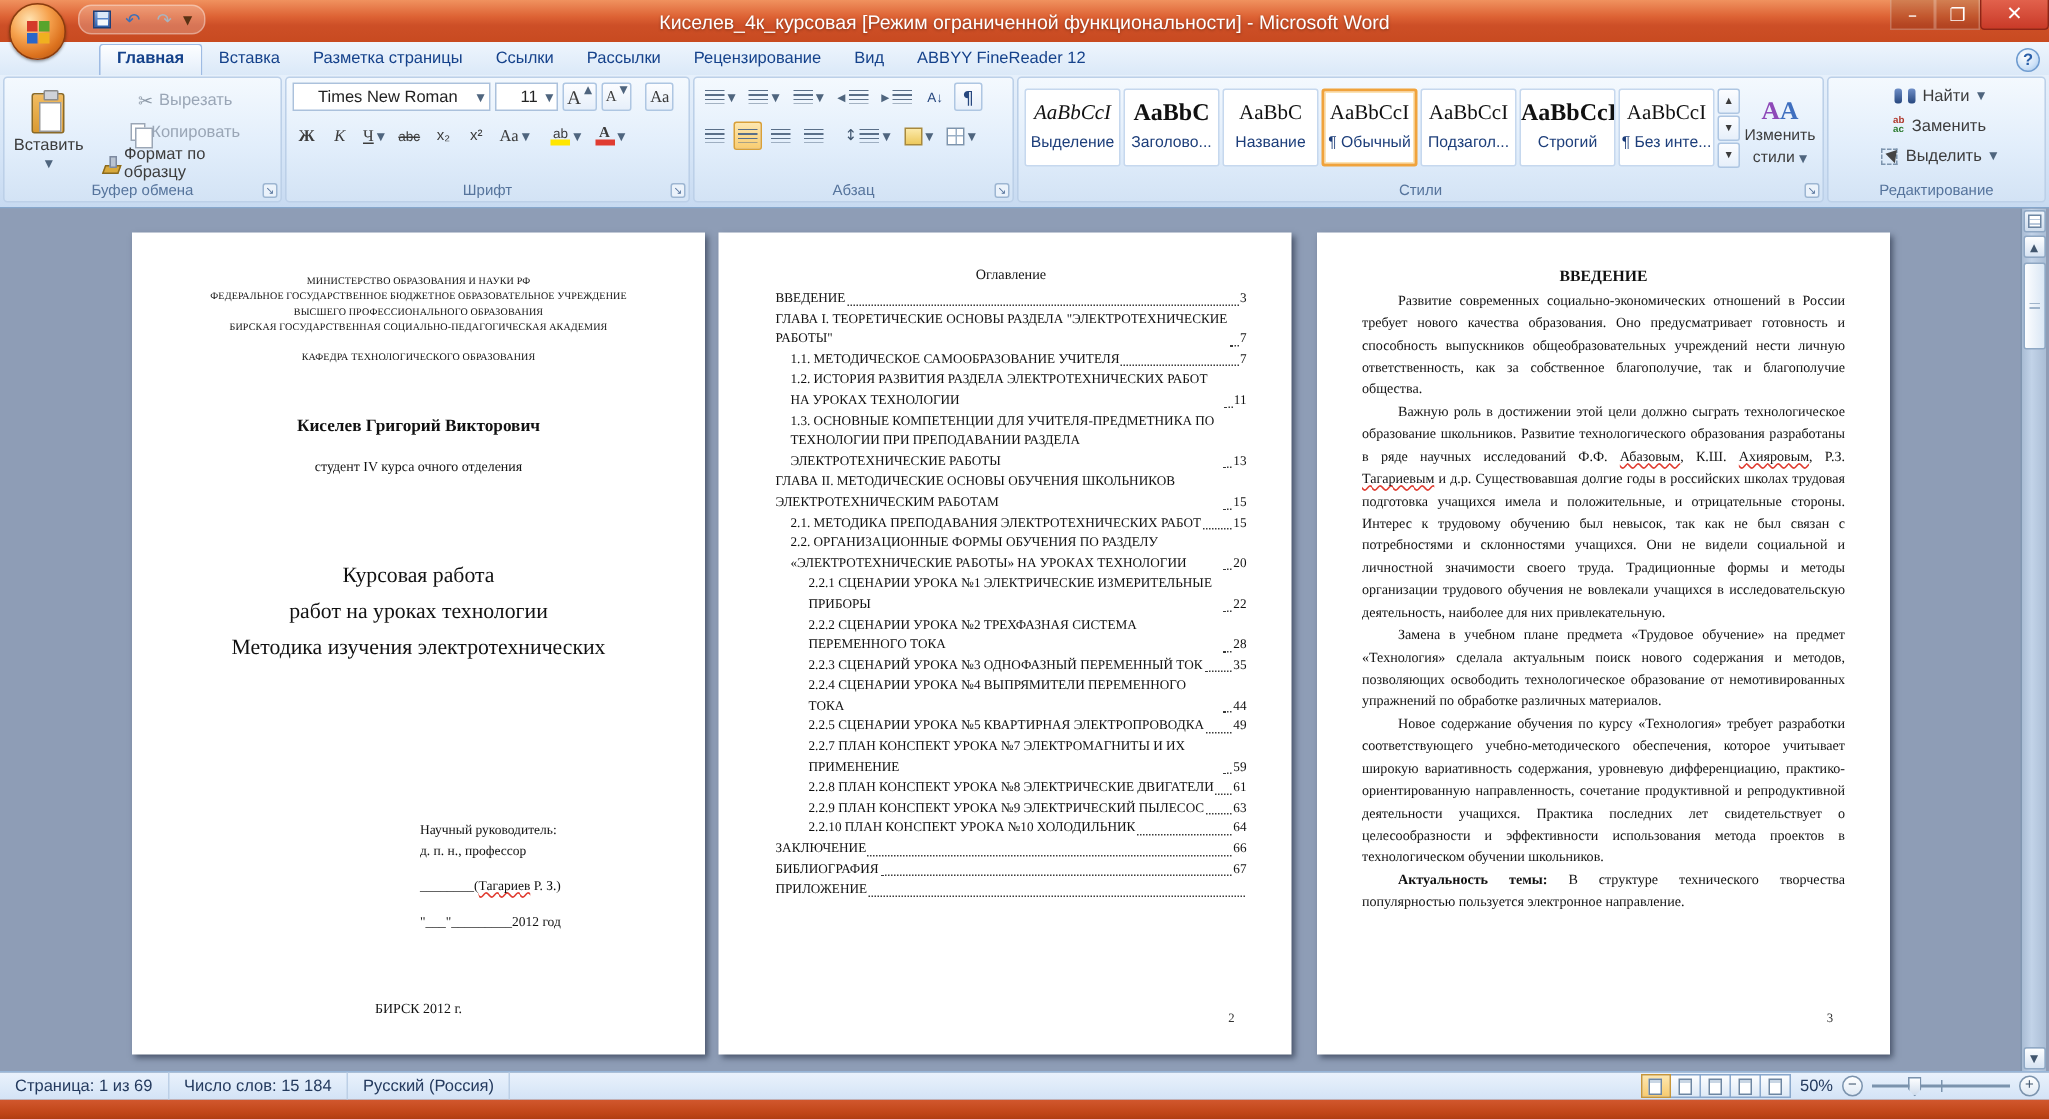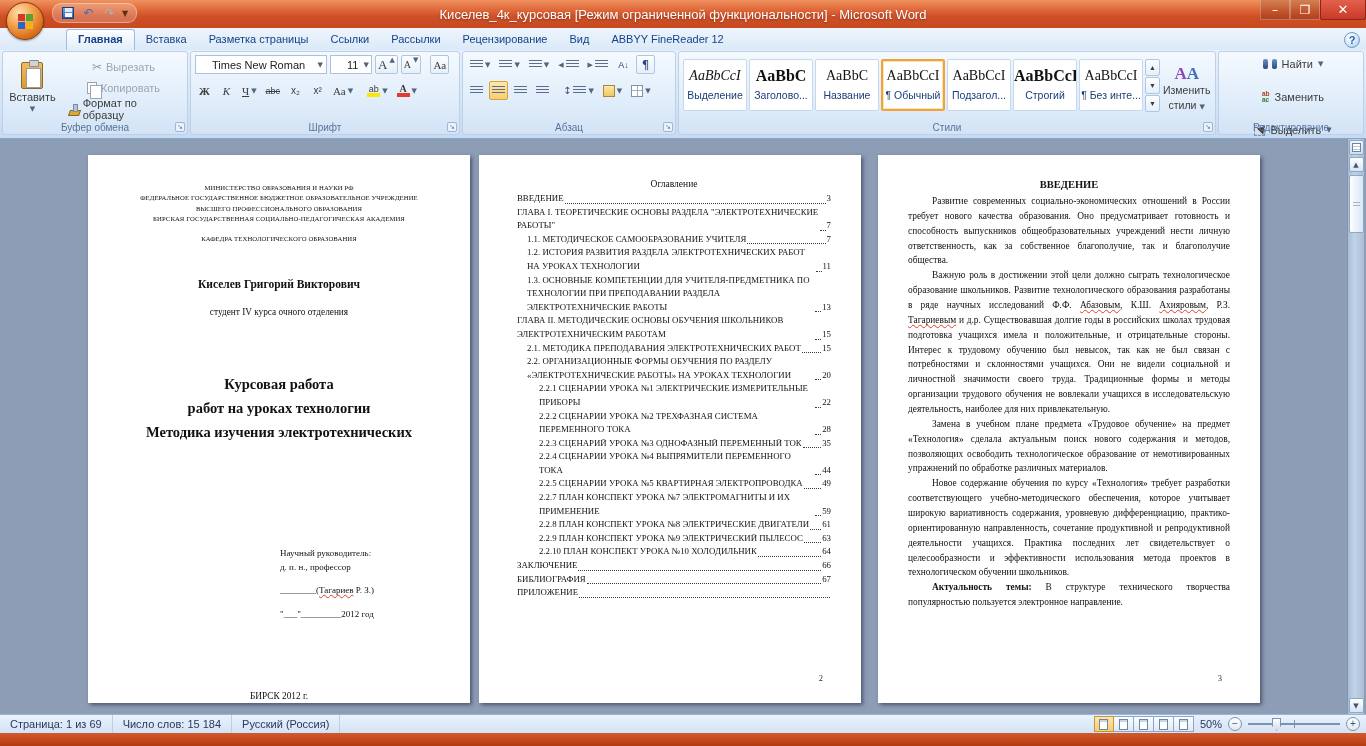--- a/index.html
+++ b/index.html
@@ -89,21 +89,21 @@
   .style-card.i .sample { font-style:italic; }
   .style-card .sname { font-size:10.5px; color:#1d3e7a; margin-top:2px; white-space:nowrap; overflow:hidden; }
   .style-card.selected { border:2px solid #f0a33c; box-shadow:0 0 0 1px #fbe3b3 inset; padding-top:4px; }
   .scrollcol { display:flex; flex-direction:column; gap:1px; margin:4px 2px 0; }
   .scrollcol .btn { width:15px; height:17px; font-size:7px; }
   .chgstyles { width:58px; height:66px; display:flex; flex-direction:column; align-items:center; justify-content:center; text-align:center; font-size:10.5px; color:#3c3c3c; line-height:1.15; }
   .i-AA { font-family:"Liberation Serif",serif; font-weight:bold; font-size:17px; line-height:17px; }
   .i-AA .a1 { color:#8e49b8; } .i-AA .a2 { color:#3f6fbf; }
 
   
-  .g-edit { width:146px; display:flex; flex-direction:column; gap:19px; padding-top:5px; }
+  .g-edit { width:146px; display:flex; flex-direction:column; gap:6px; padding-top:5px; }
   .erow { display:flex; align-items:center; gap:5px; font-size:11px; color:#3c3c3c; padding-left:4px; }
   .i-binoc { width:14px; height:10px; position:relative; }
   .i-binoc::before,.i-binoc::after { content:""; position:absolute; top:0; width:5px; height:10px; background:linear-gradient(#6f8fc8,#27477e); border-radius:2px; }
   .i-binoc::before { left:0; } .i-binoc::after { right:0; }
   .i-replace { font-size:6.5px; line-height:6px; font-weight:bold; }
   .i-replace .r1 { color:#b03a2e; } .i-replace .r2 { color:#2e7d32; }
   .i-select { width:11px; height:11px; border:1px dashed #7d94ad; position:relative; }
   .i-select::after { content:""; position:absolute; left:3px; top:1px; width:0; height:0; border-left:4px solid transparent; border-right:4px solid transparent; border-top:8px solid #444; transform:rotate(-18deg); }
 
   
@@ -112,25 +112,25 @@
   .page1 { left:88px; }
   .page2 { left:479px; }
   .page3 { left:878px; }
   .pagenum { position:absolute; right:38px; bottom:20px; font-size:8.5px; color:#333; }
 
   
   .p1-header { margin-top:28px; font-size:6.7px; line-height:1.55; text-align:center; letter-spacing:.1px; }
   .p1-header .dept { margin-top:9px; }
   .p1-author { margin-top:34px; text-align:center; font-weight:bold; font-size:11.5px; }
   .p1-student { margin-top:17px; text-align:center; font-size:9.3px; }
-  .p1-title { margin-top:56px; text-align:center; font-weight:bold; font-size:14.5px; line-height:1.65; }
+  .p1-title { margin-top:56px; text-align:center; font-weight:normal; font-size:14.5px; line-height:1.65; }
   .p1-advisor { position:absolute; left:192px; top:392px; font-size:9px; line-height:1.5; }
   .p1-adv-sig { margin-top:10px; }
   .p1-adv-date { margin-top:10px; }
-  .p1-city { position:absolute; left:0; right:0; top:536px; text-align:center; font-size:9.3px; }
+  .p1-city { position:absolute; left:0; right:0; top:513px; text-align:center; font-size:9.3px; }
   .sp { text-decoration:underline wavy #e03c31 1px; text-decoration-skip-ink:none; }
 
   
   .toc { padding:24px 30px 0 38px; }
   .toc-title { text-align:center; font-weight:normal; font-size:9.5px; margin-bottom:3px; }
   .toc-row { display:flex; align-items:flex-end; font-size:8.8px; line-height:13.6px; }
   .toc-row.l1 { margin-left:10px; }
   .toc-row.l2 { margin-left:22px; }
   .toc-text { flex:0 1 auto; }
   .toc-leader { flex:1 1 6px; min-width:6px; border-bottom:1.2px dotted #3a3a3a; margin:0 1px 2px; }

